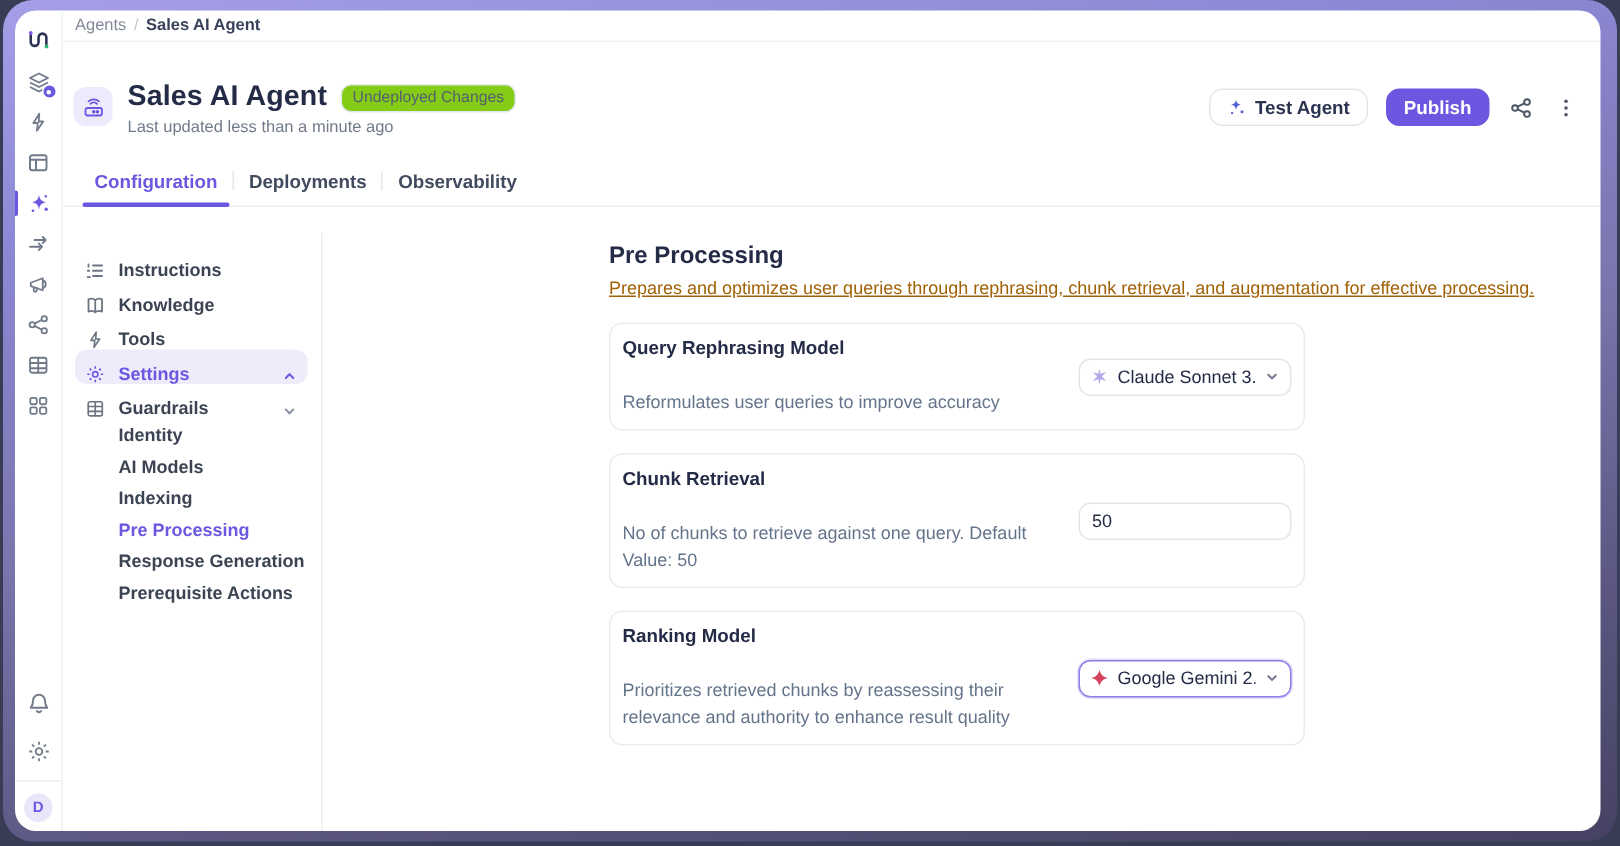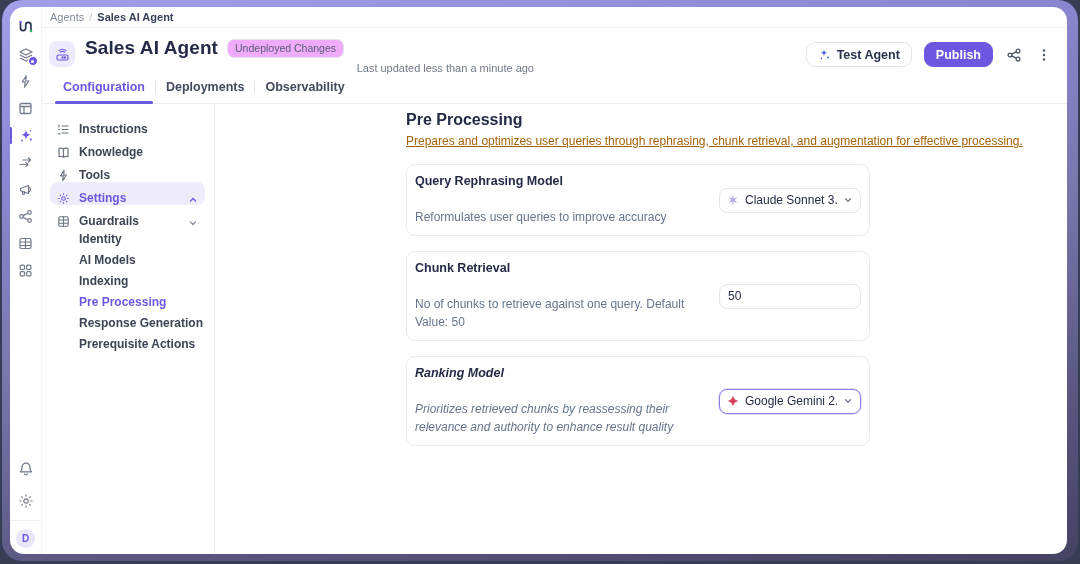--- a/index.html
+++ b/index.html
@@ -20,35 +20,35 @@
   .rail-spacer { flex:1; }
   .rail-bottom { display:flex; flex-direction:column; align-items:center; padding-bottom:4px; width:100%; }
   .rail-avatar-wrap { border-top:1px solid #eef0f2; width:100%; display:flex; justify-content:center; padding:8px 0 2px; margin-top:6px; }
   .avatar-d { width:19px; height:19px; border-radius:50%; background:#e9e6f9; color:#6a58e0; font-size:10px; font-weight:700;
               display:flex; align-items:center; justify-content:center; }
   .badge-dot { position:absolute; right:1px; bottom:2px; width:10px; height:10px; border-radius:50%; background:#6a58e0;
                border:1.5px solid #fff; display:flex; align-items:center; justify-content:center; }
   .badge-dot::after { content:""; width:3px; height:3px; background:#fff; border-radius:50%; }
 
   
-  .content-col { flex:1; display:flex; flex-direction:column; min-width:0; }
+  .content-col { flex:1; display:flex; flex-direction:column; min-width:0;gap:17px; }
   .breadcrumb-row { height:21px; border-bottom:1px solid #f1f2f4; display:flex; align-items:center; padding-left:8px;
                     font-size:11px; gap:5px; }
   .bc-root { color:#828a99; }
   .bc-sep { color:#c3c8d2; }
   .bc-current { color:#39415a; font-weight:700; }
 
   .header-row { display:flex; align-items:flex-start; padding:9px 14px 0 7px; }
   .agent-avatar { width:26px; height:26px; border-radius:8px; background:#edeafb; display:flex; align-items:center; justify-content:center;
                   margin:4px 10px 0 0; flex:0 0 26px; }
   .title-block { flex:1; min-width:0; }
   .title-line { display:flex; align-items:center; gap:9px; }
   .page-title { font-size:19px; font-weight:700; color:#242b47; letter-spacing:.1px; }
-  .badge { font-size:10.5px; color:#555e70; border:1px solid #e3e6ec; border-radius:7px; padding:2.5px 7px; background:#f0abfc; }
-  .subtitle { font-size:11px; color:#717a8a; margin-top:3px;text-align:center; }
+  .badge { font-size:10.5px; color:#555e70; border:1px solid #e3e6ec; border-radius:7px; padding:2.5px 7px; background:#84cc16; }
+  .subtitle { font-size:11px; color:#717a8a; margin-top:3px; }
   .header-actions { display:flex; align-items:center; gap:12px; padding-top:5px; }
   .btn { display:inline-flex; align-items:center; gap:6px; font-size:12.5px; font-weight:700; border-radius:9px; cursor:pointer;
          height:25px; padding:0 11px; }
   .btn-outline { background:#fff; border:1px solid #e3e6ec; color:#2a3350; }
   .btn-primary { background:#6d57e0; border:1px solid #6d57e0; color:#fff; }
   .icon-btn { color:#4b5563; display:flex; align-items:center; justify-content:center; width:18px; height:18px; }
 
   .tabs-row { display:flex; align-items:flex-end; padding-left:11px; border-bottom:1px solid #ebedf0; height:30px; }
   .tab { font-size:12.5px; font-weight:700; color:#414a5f; padding:0 10px 9px; position:relative; cursor:pointer; }
   .tab.active { color:#6a58e0; }
@@ -72,21 +72,21 @@
   
   .main { flex:1; padding:7px 0 0 191px; min-width:0; }
   .main-title { font-size:16px; font-weight:700; color:#242b47; }
   .main-desc { font-size:12px; color:#a16207; margin-top:5px;text-decoration:underline; }
   .cards { width:464px; margin-top:16px; display:flex; flex-direction:column; }
   .card { border:1px solid #e9ebef; border-radius:9px; padding:9px 8px; display:flex; align-items:center; gap:12px; }
   .card + .card { margin-top:15px; }
   .card-text { flex:1; min-width:0; }
   .card-label { font-size:12.5px; font-weight:700; color:#242b47; }
   .card-desc { font-size:12px; color:#64748b; margin-top:21px; line-height:1.45; }
-  .card-3 .card-text { max-width:296px;font-style:italic; }
+  .card-3 .card-text { max-width:296px; }
   .control { flex:0 0 142px; width:142px; }
   .select { display:flex; align-items:center; gap:6px; border:1px solid #e3e6ec; border-radius:8px; height:25px; padding:0 7px;
             font-size:12px; color:#242b47; cursor:pointer; background:#fff; }
   .select.hl { border:1px solid #8f7fe8; box-shadow:0 0 0 1px #e4defa; }
   .select .sel-txt { flex:1; white-space:nowrap; overflow:hidden; }
   .select .chev { color:#717a8a; display:flex; flex:0 0 auto; }
   .num-input { width:142px; height:25px; border:1px solid #e3e6ec; border-radius:8px; font-size:12px; color:#242b47; padding:0 8px;
                font-family:inherit; outline:none; }
 </style>
 </head>

